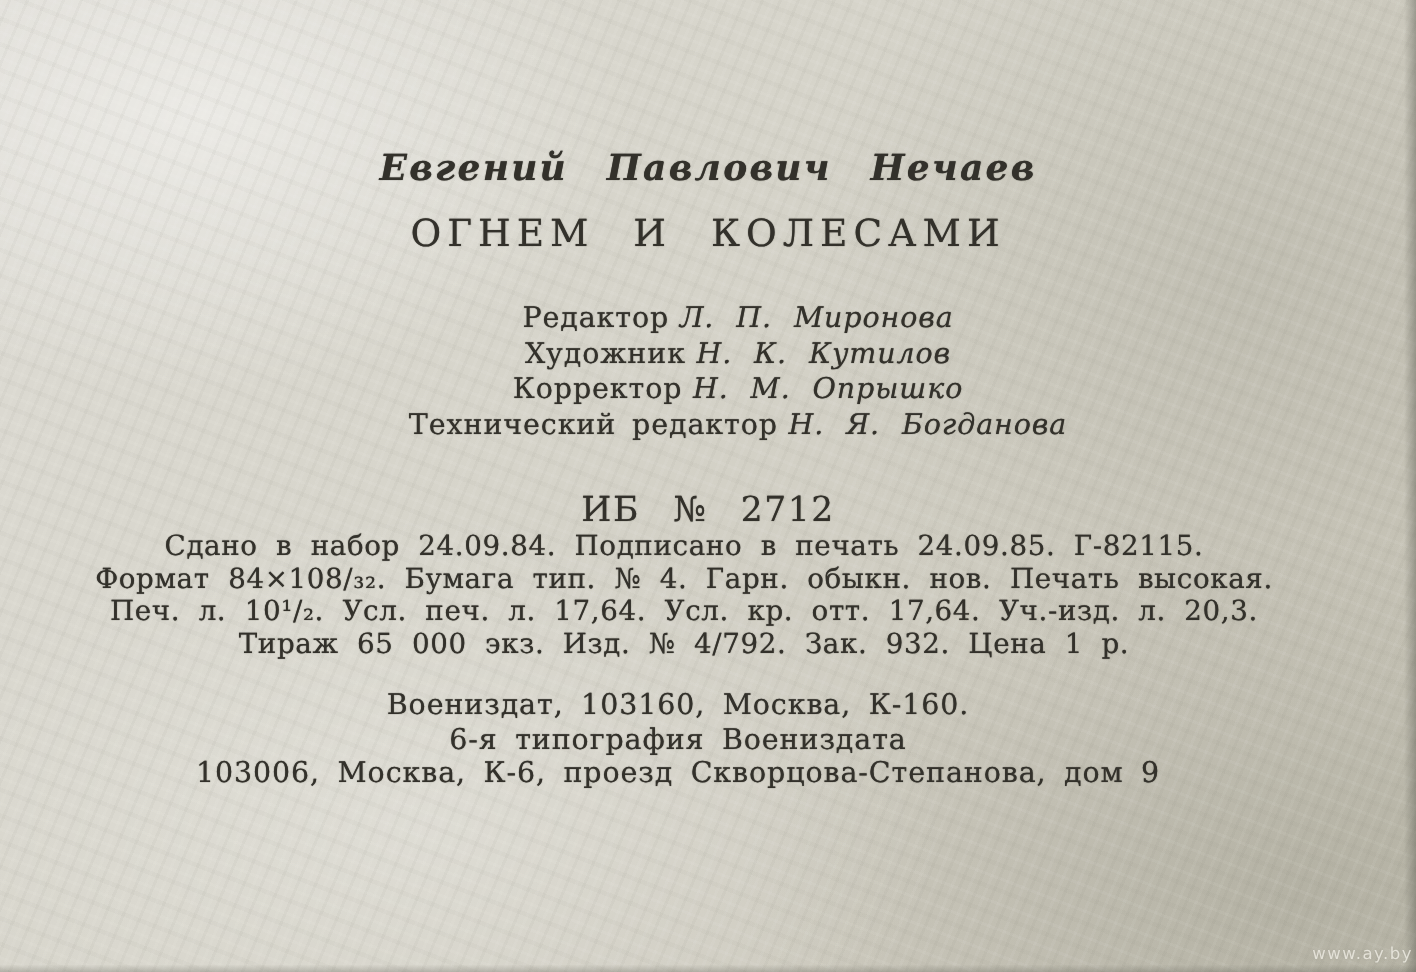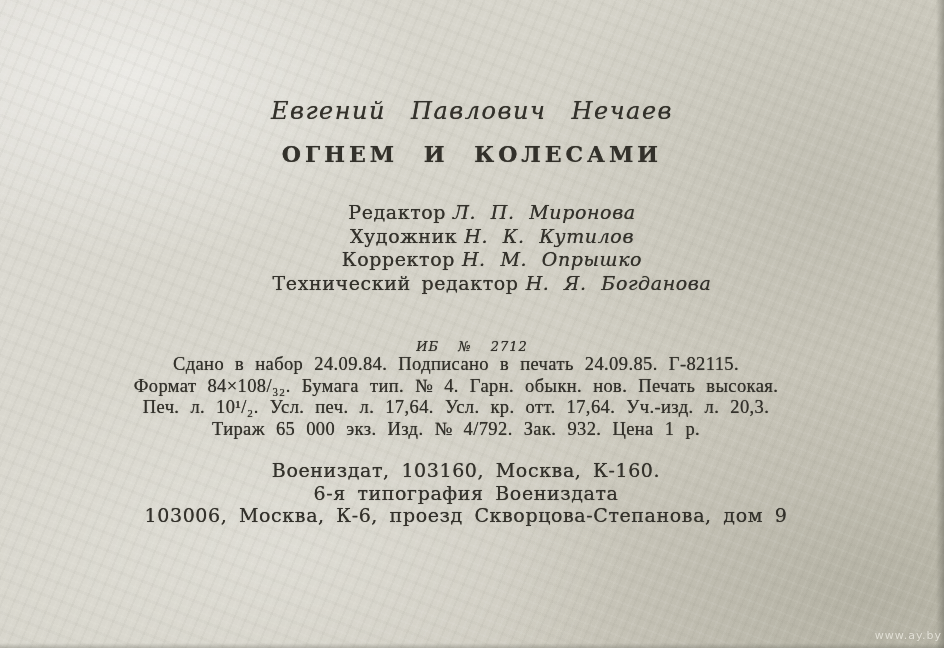--- a/index.html
+++ b/index.html
@@ -47,62 +47,61 @@
   }
 
   .line { position: absolute; left: 0; width: 944px; text-align: center; white-space: nowrap; }
 
   .soft { text-shadow: 0 0 0.7px rgba(52,50,42,0.85); }
 
   .author {
     top: 97px;
     font-size: 24px;
     font-style: italic;
-    font-weight: normal;
+    font-weight: bold;
     letter-spacing: 1.5px;
     word-spacing: 16px;
   }
   .title {
     top: 141px;
-    font-size: 22px;
-    font-weight: bold;
+    font-size: 25px;
+    font-weight: normal;
     letter-spacing: 4px;
     word-spacing: 14px;
   }
   .credits { position: absolute; top: 201px; left: 0; width: 944px; margin-left: 20px; }
   .credit-line {
     text-align: center;
     font-size: 19px;
     line-height: 23.5px;
     letter-spacing: 0.6px;
     word-spacing: 4px;
     white-space: nowrap;
   }
   .credit-name {
     font-style: italic;
     margin-left: 7px;
     word-spacing: 8px;
   }
   .ib {
-    top: 339px;
-    font-size: 13px;
+    top: 327px;
+    font-size: 23px;
     letter-spacing: 1px;
     word-spacing: 14px;
-    font-style: italic;
   }
-  .imprint { position: absolute; top: 354px; left: 0; width: 912px; font-family: Liberation Serif, serif; }
+  .imprint { position: absolute; top: 354px; left: 0; width: 912px; }
   .imprint-line {
     text-align: center;
     font-size: 18.5px;
     line-height: 21.5px;
     letter-spacing: 0.4px;
     word-spacing: 6px;
     white-space: nowrap;
   }
-  .publisher { position: absolute; top: 459px; left: 16px; width: 900px; }
+  .publisher { position: absolute; top: 459px; left: 2px; width: 900px; }
   .publisher-line {
     text-align: center;
     font-size: 19px;
     line-height: 22.5px;
     letter-spacing: 0.6px;
     word-spacing: 5px;
     white-space: nowrap;
   }
   .watermark {
     position: absolute;

